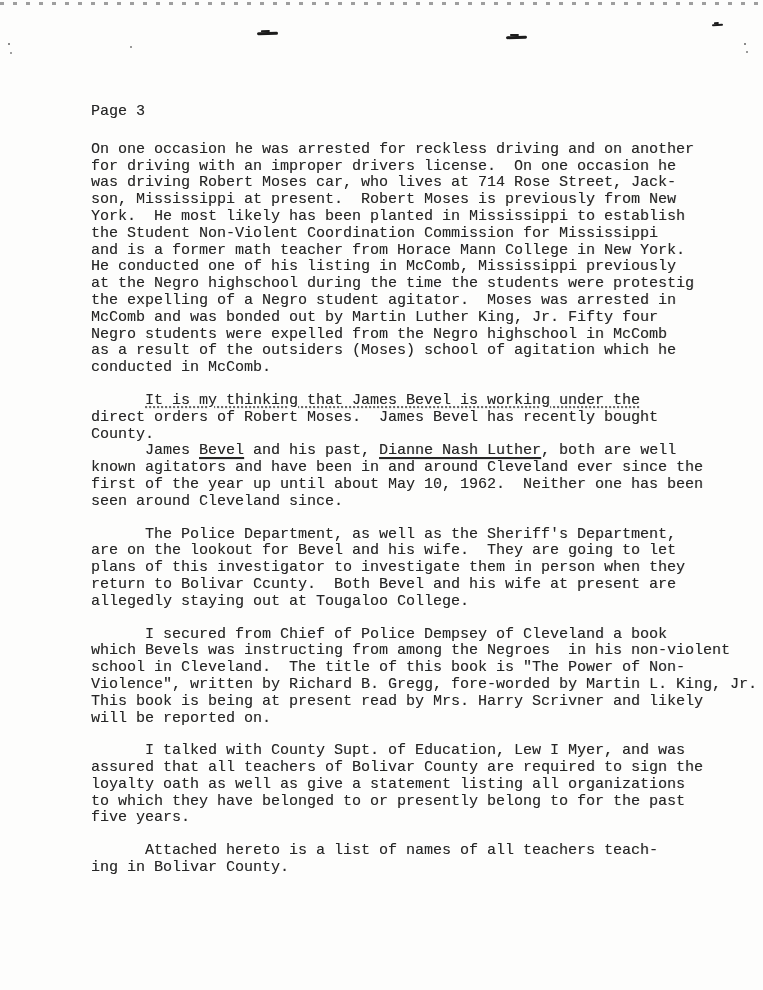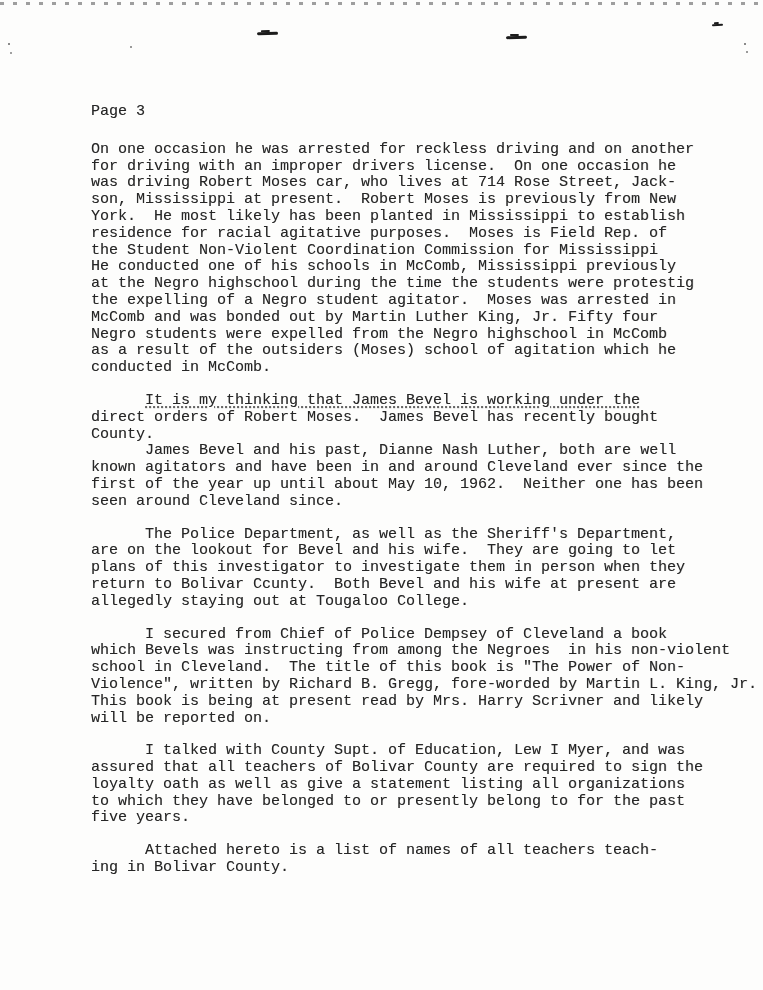--- a/index.html
+++ b/index.html
@@ -40,20 +40,21 @@
     white-space: pre;
     letter-spacing: 0;
     text-shadow: 0.3px 0.3px 0 rgba(40,40,40,0.35);
   }
   .page-label {
     margin-bottom: 21px;
   }
   .paragraph { margin: 0; }
   .paragraph.gap { margin-top: 16px; }
   .u {
+    text-decoration: underline;
     text-decoration-thickness: 1.5px;
     text-underline-offset: 2.5px;
     margin-top: 44px;
   }
   .smudge {
     text-decoration: underline dotted;
     text-decoration-thickness: 1.6px;
     text-decoration-color: rgba(45,45,45,0.6);
     text-underline-offset: 3px;
     text-align: right;
@@ -103,23 +104,23 @@
 
   <div class="doc-content">
     <div class="page-label">Page 3</div>
     <div id="doc-body">
         <div class="paragraph">
           <div class="line"><span>On one occasion he was arrested for reckless driving and on another</span></div>
           <div class="line"><span>for driving with an improper drivers license.  On one occasion he</span></div>
           <div class="line"><span>was driving Robert Moses car, who lives at 714 Rose Street, Jack-</span></div>
           <div class="line"><span>son, Mississippi at present.  Robert Moses is previously from New</span></div>
           <div class="line"><span>York.  He most likely has been planted in Mississippi to establish</span></div>
-          <div class="line"><span>residence for racial agitative purposes.  Moses is Field Rep. of</span></div>
           <div class="line"><span>the Student Non-Violent Coordination Commission for Mississippi</span></div>
-          <div class="line"><span>He conducted one of his schools in McComb, Mississippi previously</span></div>
+          <div class="line"><span>and is a former math teacher from Horace Mann College in New York.</span></div>
+          <div class="line"><span>He conducted one of his listing in McComb, Mississippi previously</span></div>
           <div class="line"><span>at the Negro highschool during the time the students were protestig</span></div>
           <div class="line"><span>the expelling of a Negro student agitator.  Moses was arrested in</span></div>
           <div class="line"><span>McComb and was bonded out by Martin Luther King, Jr. Fifty four</span></div>
           <div class="line"><span>Negro students were expelled from the Negro highschool in McComb</span></div>
           <div class="line"><span>as a result of the outsiders (Moses) school of agitation which he</span></div>
           <div class="line"><span>conducted in McComb.</span></div>
         </div>
         <div class="paragraph gap">
           <div class="line"><span>      </span><span class="smudge">It is my thinking that James Bevel is working under the</span></div>
           <div class="line"><span>direct orders of Robert Moses.  James Bevel has recently bought</span></div>

